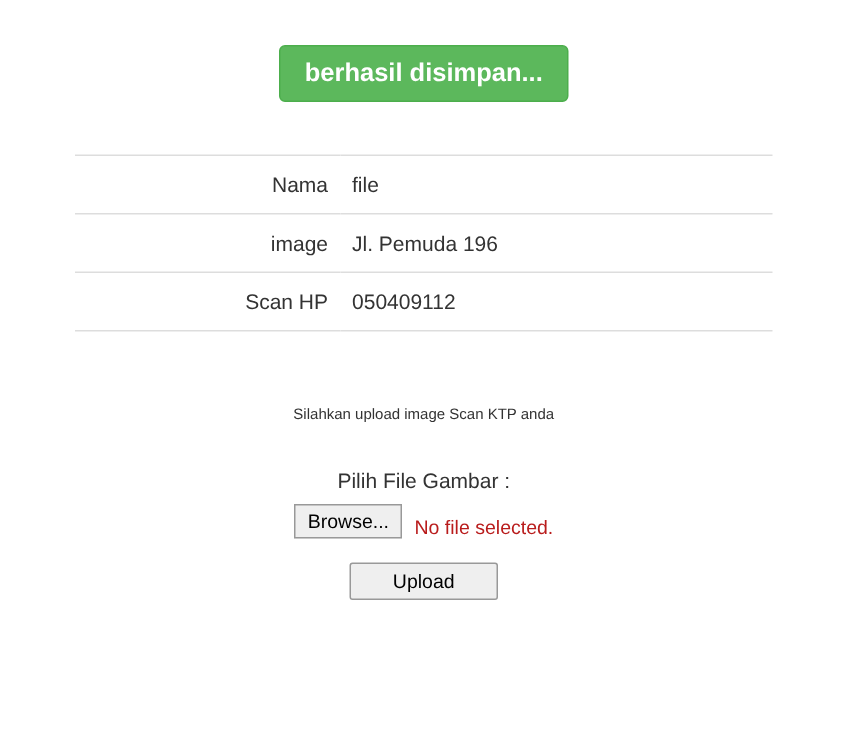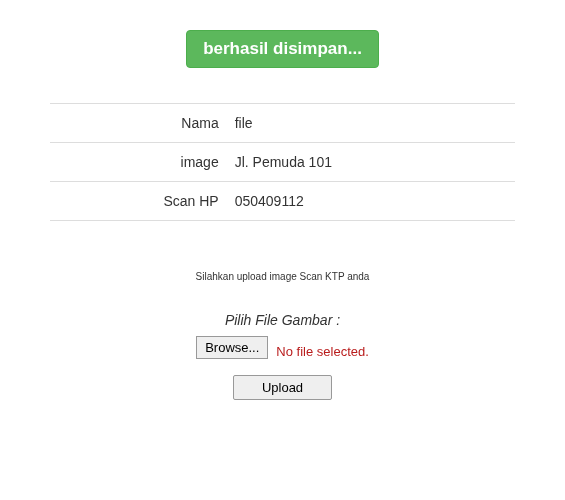--- a/index.html
+++ b/index.html
@@ -46,21 +46,20 @@
       text-align: center;
     }
     .upload-title {
       margin: 0 0 30px 0;
       font-size: 10px;
       color: #333;
     }
     .file-label {
       margin: 0 0 8px 0;
       font-size: 14px;
-      font-style: italic;
     }
     .file-row {
       display: inline-flex;
       align-items: flex-end;
       gap: 8px;
       margin-bottom: 16px;
     }
     .browse-btn {
       font-family: Arial, sans-serif;
       font-size: 13px;
@@ -93,21 +92,21 @@
   </div>
 
   <table class="table">
     <tbody>
       <tr>
         <td class="label-col">Nama</td>
         <td>file</td>
       </tr>
       <tr>
         <td class="label-col">image</td>
-        <td>Jl. Pemuda 101</td>
+        <td>Jl. Pemuda 196</td>
       </tr>
       <tr>
         <td class="label-col">Scan HP</td>
         <td>050409112</td>
       </tr>
     </tbody>
   </table>
 
   <div class="upload-section">
     <p class="upload-title">Silahkan upload image Scan KTP anda</p>

